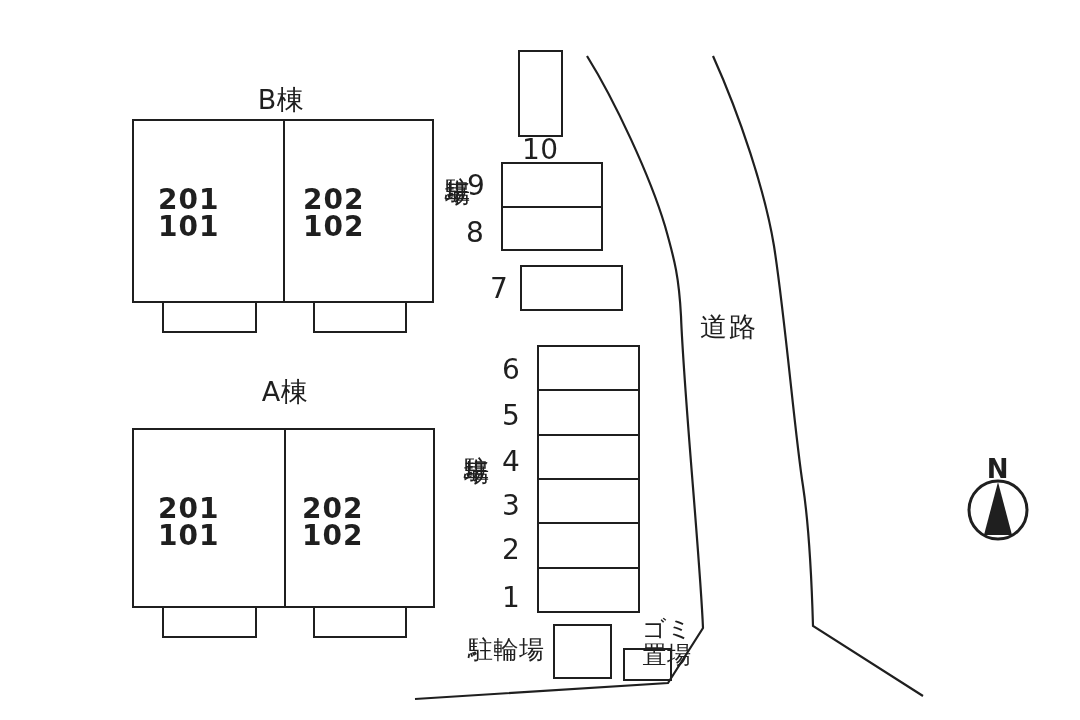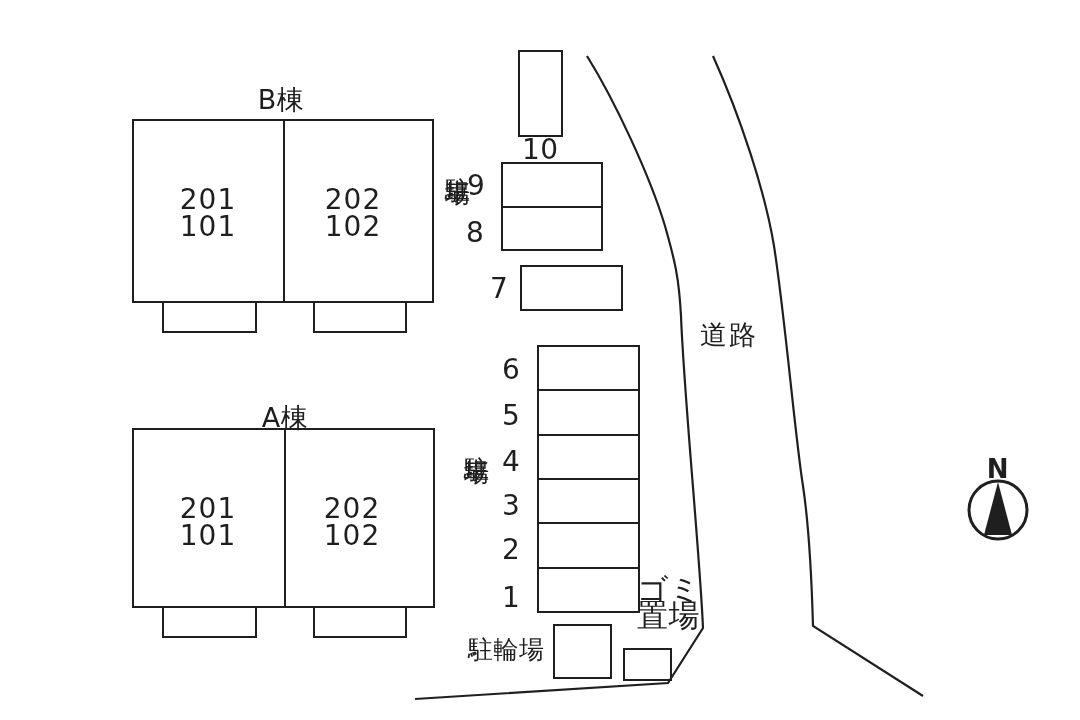--- a/index.html
+++ b/index.html
@@ -34,21 +34,21 @@
     line-height:1.04;
     letter-spacing:0.5px;
   }
   .lbl.center{text-align:center;}
   .vertical{
     writing-mode:vertical-rl;
     text-orientation:upright;
     letter-spacing:2px;
   }
   .title{font-size:27px;}
-  .units{font-size:28px;line-height:27px;text-align:center;letter-spacing:1px;}
+  .units{font-size:28px;line-height:27px;letter-spacing:1px;font-weight:bold;}
   .num{font-size:28px;text-align:left;width:34px;}
   svg{position:absolute;left:0;top:0;}
 </style>
 </head>
 <body>
 
 <div id="canvas">
 
   <svg width="1080" height="720" viewBox="0 0 1080 720">
     <path d="M587,40 C615,85 650,160 665,210 C675,245 679,262 681,300 C684,380 700,540 703,612 L668,667 L415,683" fill="none" stroke="#1f1f1f" stroke-width="2.2"></path>
@@ -72,21 +72,21 @@
   <div class="lbl units" style="left:303px;top:170px;width:100px;">
     <div>202</div>
     <div>102</div>
   </div>
 
   <div class="rect" style="left:132px;top:412px;width:303px;height:180px;">
     <div class="vdiv" style="left:150px;"></div>
   </div>
   <div class="rect" style="left:162px;top:590px;width:95px;height:32px;"></div>
   <div class="rect" style="left:313px;top:590px;width:94px;height:32px;"></div>
-  <div class="lbl title center" style="left:235px;top:388px;width:100px;">A棟</div>
+  <div class="lbl title center" style="left:235px;top:362px;width:100px;">A棟</div>
   <div class="lbl units" style="left:158px;top:479px;width:100px;">
     <div>201</div>
     <div>101</div>
   </div>
   <div class="lbl units" style="left:302px;top:479px;width:100px;">
     <div>202</div>
     <div>102</div>
   </div>
 
   <div class="rect" style="left:518px;top:34px;width:45px;height:87px;"></div>
@@ -117,23 +117,23 @@
   <div class="lbl num" style="left:502px;top:339px;">6</div>
   <div class="lbl num" style="left:502px;top:385px;">5</div>
   <div class="lbl num" style="left:502px;top:431px;">4</div>
   <div class="lbl num" style="left:502px;top:475px;">3</div>
   <div class="lbl num" style="left:502px;top:519px;">2</div>
   <div class="lbl num" style="left:502px;top:567px;">1</div>
 
   <div class="lbl" style="left:468px;top:621px;font-size:25px;">駐輪場</div>
   <div class="rect" style="left:553px;top:608px;width:59px;height:55px;"></div>
 
-  <div class="lbl center" style="left:637px;top:560px;width:60px;font-size:31px;line-height:26px;">
+  <div class="lbl center" style="left:637px;top:600px;width:60px;font-size:24px;line-height:26px;">
     <div>ゴミ</div>
     <div>置場</div>
   </div>
   <div class="rect" style="left:623px;top:632px;width:49px;height:33px;"></div>
 
-  <div class="lbl" style="left:700px;top:305px;font-size:27px;letter-spacing:2px;">道路</div>
+  <div class="lbl" style="left:700px;top:297px;font-size:27px;letter-spacing:2px;">道路</div>
 
   <div class="lbl center" style="left:983px;top:440px;width:30px;font-size:26px;font-weight:bold;">N</div>
 
 </div>
 
 </body></html>

